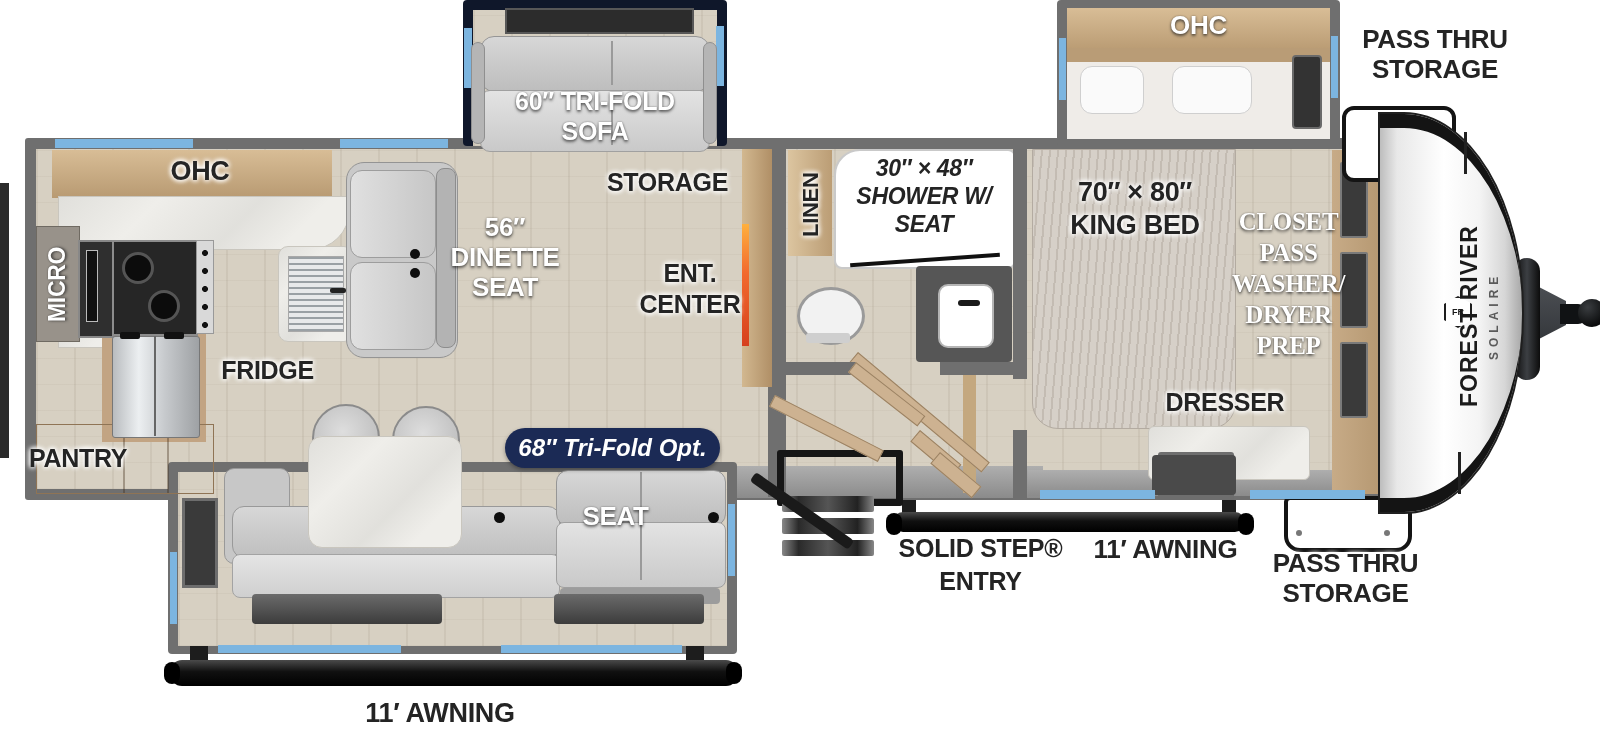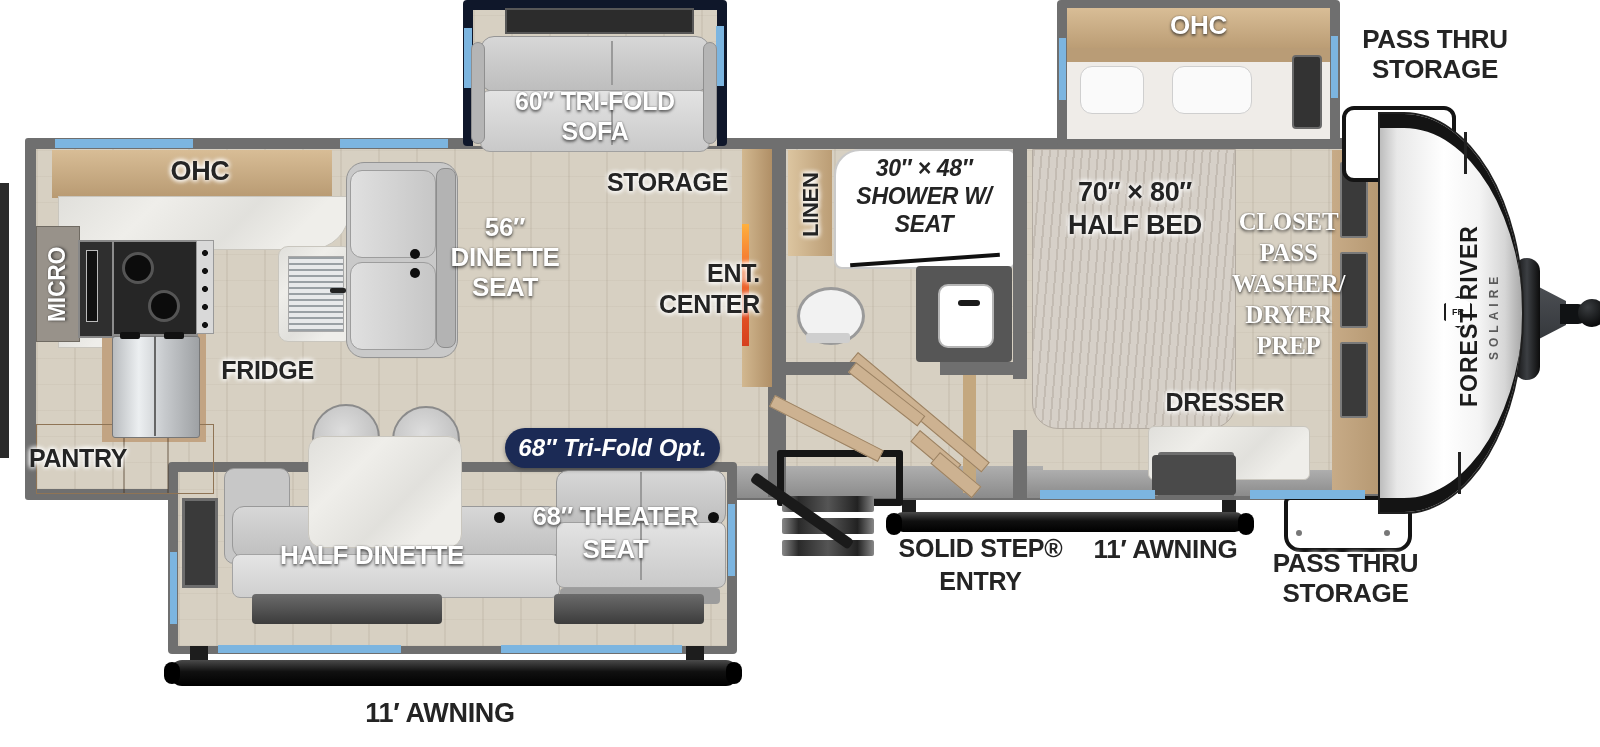--- a/index.html
+++ b/index.html
@@ -120,21 +120,21 @@
       background-image:linear-gradient(90deg,transparent 0 86px,rgba(60,40,20,.35) 86px 88px,transparent 88px 130px,rgba(60,40,20,.35) 130px 132px,transparent 132px);}
   #pantry-label{left:18px;top:444px;width:120px;font-size:25px;z-index:7;}
   
   #th56{left:346px;top:162px;width:110px;height:194px;background:#c9c9c9;border:1px solid #949494;border-radius:18px;z-index:4;}
   .th56c{left:350px;width:84px;height:86px;background:linear-gradient(90deg,#e0e0e0,#c6c6c6);border:1px solid #9d9d9d;border-radius:12px;z-index:5;}
   #t56a{top:170px;}#t56b{top:262px;}
   #th56-back{left:436px;top:168px;width:18px;height:178px;background:#b3b3b3;border:1px solid #8d8d8d;border-radius:8px;z-index:5;}
   .cup{width:10px;height:10px;z-index:6;}
   #c56a{left:410px;top:249px;}#c56b{left:410px;top:268px;}
   #th56-label{left:440px;top:212px;width:130px;z-index:7;font-size:26px;line-height:30px;}
-  #ent-label{left:620px;top:258px;width:140px;z-index:7;font-size:25px;line-height:31px;align-items:flex-end;}
+  #ent-label{left:620px;top:258px;width:140px;z-index:7;font-size:25px;line-height:31px;}
   #storage-label{left:595px;top:168px;width:145px;font-size:25px;z-index:7;}
   #trifold-badge{left:505px;top:428px;width:215px;height:40px;z-index:7;font-size:24px;border-radius:20px;font-style:italic;}
   
   #slide-din{left:168px;top:462px;width:569px;height:192px;background:#6f6f6f;border-radius:4px;z-index:3;}
   #din-floor{left:10px;top:10px;width:549px;height:174px;}
   #din-winl{left:14px;top:36px;width:30px;height:84px;}
   #din-bl{left:2px;top:90px;width:7px;height:72px;}
   #din-br{left:560px;top:42px;width:7px;height:72px;}
   #din-bb1{left:50px;top:183px;width:183px;height:8px;}
   #din-bb2{left:333px;top:183px;width:181px;height:8px;}
@@ -243,21 +243,21 @@
     <div class="abs pillow" id="pil1"></div>
     <div class="abs pillow" id="pil2"></div>
     <div class="abs blue" id="bed-bl"></div>
     <div class="abs blue" id="bed-br"></div>
     <div class="abs" id="bed-winr"></div>
   </div>
 
   <div class="abs" id="kingbed"></div>
   <div class="abs col ld" id="king-label">
     <span>70″ × 80″</span>
-    <span>HALF BED</span>
+    <span>KING BED</span>
   </div>
   <div class="abs marble" id="dresser-bench"></div>
   <div class="abs" id="dresser-unit"></div>
   <div class="abs ctr ld" id="dresser-label">DRESSER</div>
   <div class="abs" id="closet-band"></div>
   <div class="abs closet-panel" id="cp1"></div>
   <div class="abs closet-panel" id="cp2"></div>
   <div class="abs closet-panel" id="cp3"></div>
   <div class="abs col lw" id="closet-label">
     <span>CLOSET</span>
@@ -351,23 +351,21 @@
     <div class="abs split68"></div>
     <div class="abs" id="t68-base"></div>
     <div class="abs footrest" id="fr1"></div>
     <div class="abs footrest" id="fr2"></div>
     <div class="abs dot" id="c68a"></div>
     <div class="abs dot" id="c68b"></div>
   </div>
   <div class="abs stool" id="stool1"></div>
   <div class="abs stool" id="stool2"></div>
   <div class="abs marble" id="dintable"></div>
-  <div class="abs ctr lw" id="dinette-label">HALF DINETTE</div>
   <div class="abs col lw" id="t68-label">
-    <span>68″ THEATER</span>
     <span>SEAT</span>
   </div>
 
   <div class="abs bar" id="awn-rear"></div>
   <div class="abs awncap" id="awc1"></div>
   <div class="abs awncap" id="awc2"></div>
   <div class="abs mount" id="mt1"></div>
   <div class="abs mount" id="mt2"></div>
   <div class="abs ctr ld" id="awn-rear-label">11′ AWNING</div>
 

